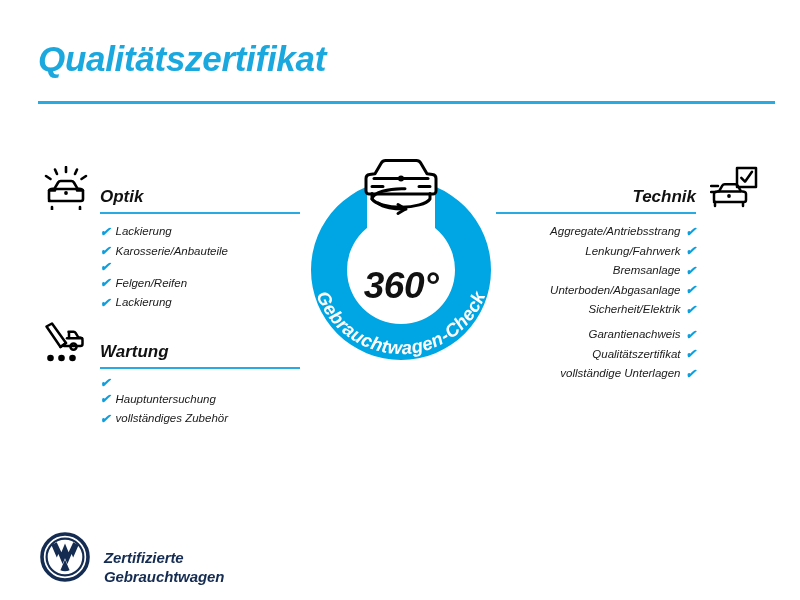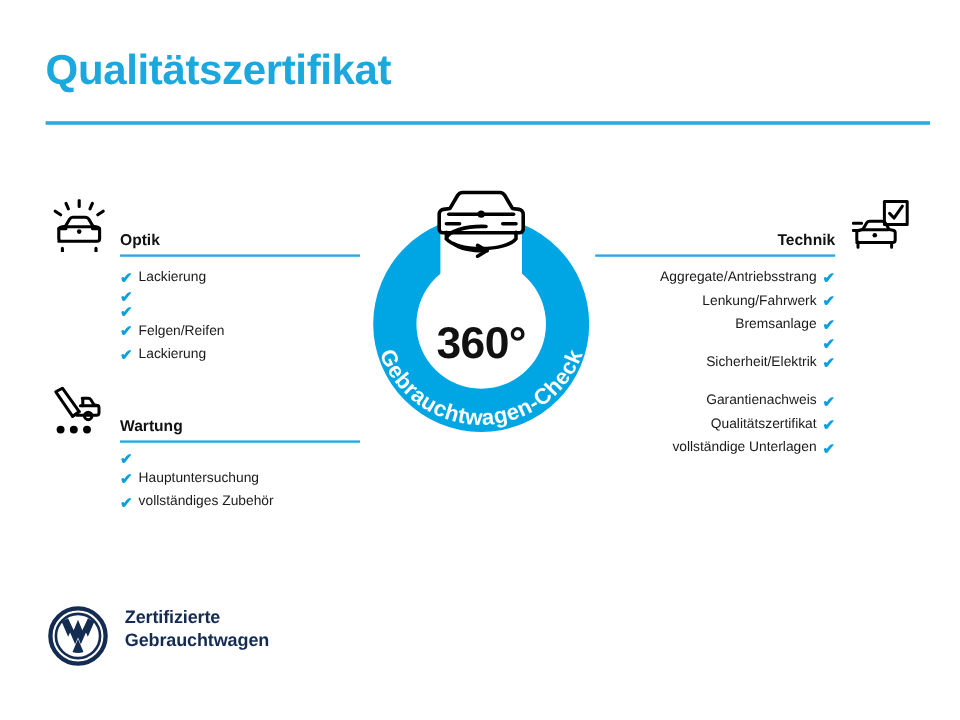--- a/index.html
+++ b/index.html
@@ -10,20 +10,21 @@
     background: #ffffff;
     font-family: "Liberation Sans", sans-serif;
     overflow: hidden;
   }
 
   #page {
     position: relative;
     width: 783px;
     height: 600px;
     background: #ffffff;
+    font-style: italic;
   }
 
   
   .page-title {
     position: absolute;
     left: 38px;
     top: 40px;
     font-size: 35px;
     font-weight: bold;
     color: #1BA8DF;
@@ -66,21 +67,21 @@
     align-items: center;
     justify-content: center;
   }
   .left  .sec-icon { left: 0px; }
   .right .sec-icon { right: 0px; }
   .sec-icon svg { display: block; }
 
   .sec-title {
     position: absolute;
     bottom: 8px;
-    font-size: 13px;
+    font-size: 17px;
     font-weight: bold;
     color: #111111;
     white-space: nowrap;
   }
   .left  .sec-title { left: 62px; }
   .right .sec-title { right: 66px; margin-left: 25px; }
 
   .sec-underline {
     position: absolute;
     width: 200px;
@@ -125,23 +126,23 @@
     top: 152px;
     width: 212px;
     height: 218px;
   }
   #badge svg { display: block; }
 
   
   #footer-logo {
     position: absolute;
     left: 40px;
-    top: 505px;
+    top: 532px;
     display: flex;
-    align-items: flex-start;
+    align-items: flex-end;
   }
   #footer-logo .vw-mark { flex: 0 0 auto; }
   #footer-logo .vw-text {
     margin-left: 14px;
     font-size: 15px;
     font-weight: bold;
     color: #152C52;
     line-height: 19px;
     letter-spacing: -0.1px;
     white-space: nowrap;
@@ -178,20 +179,21 @@
       <div class="sec-title">Optik</div>
       <div class="sec-underline"></div>
     </div>
     <ul class="checklist">
       <li class="check-item">
           <span class="tick">✔</span>
           <span class="check-label">Lackierung</span>
         </li>
       <li class="check-item">
           <span class="tick">✔</span>
+          <span class="check-label">Karosserie/Anbauteile</span>
         </li>
       <li class="check-item">
           <span class="tick">✔</span>
         </li>
       <li class="check-item">
           <span class="tick">✔</span>
           <span class="check-label">Felgen/Reifen</span>
         </li>
       <li class="check-item">
           <span class="tick">✔</span>
@@ -260,20 +262,21 @@
         </li>
       <li class="check-item">
           <span class="check-label">Lenkung/Fahrwerk</span>
           <span class="tick">✔</span>
         </li>
       <li class="check-item">
           <span class="check-label">Bremsanlage</span>
           <span class="tick">✔</span>
         </li>
       <li class="check-item">
+          <span class="check-label">Unterboden/Abgasanlage</span>
           <span class="tick">✔</span>
         </li>
       <li class="check-item">
           <span class="check-label">Sicherheit/Elektrik</span>
           <span class="tick">✔</span>
         </li>
     </ul>
   </div>
 
   <div class="section right sec-garantie">

